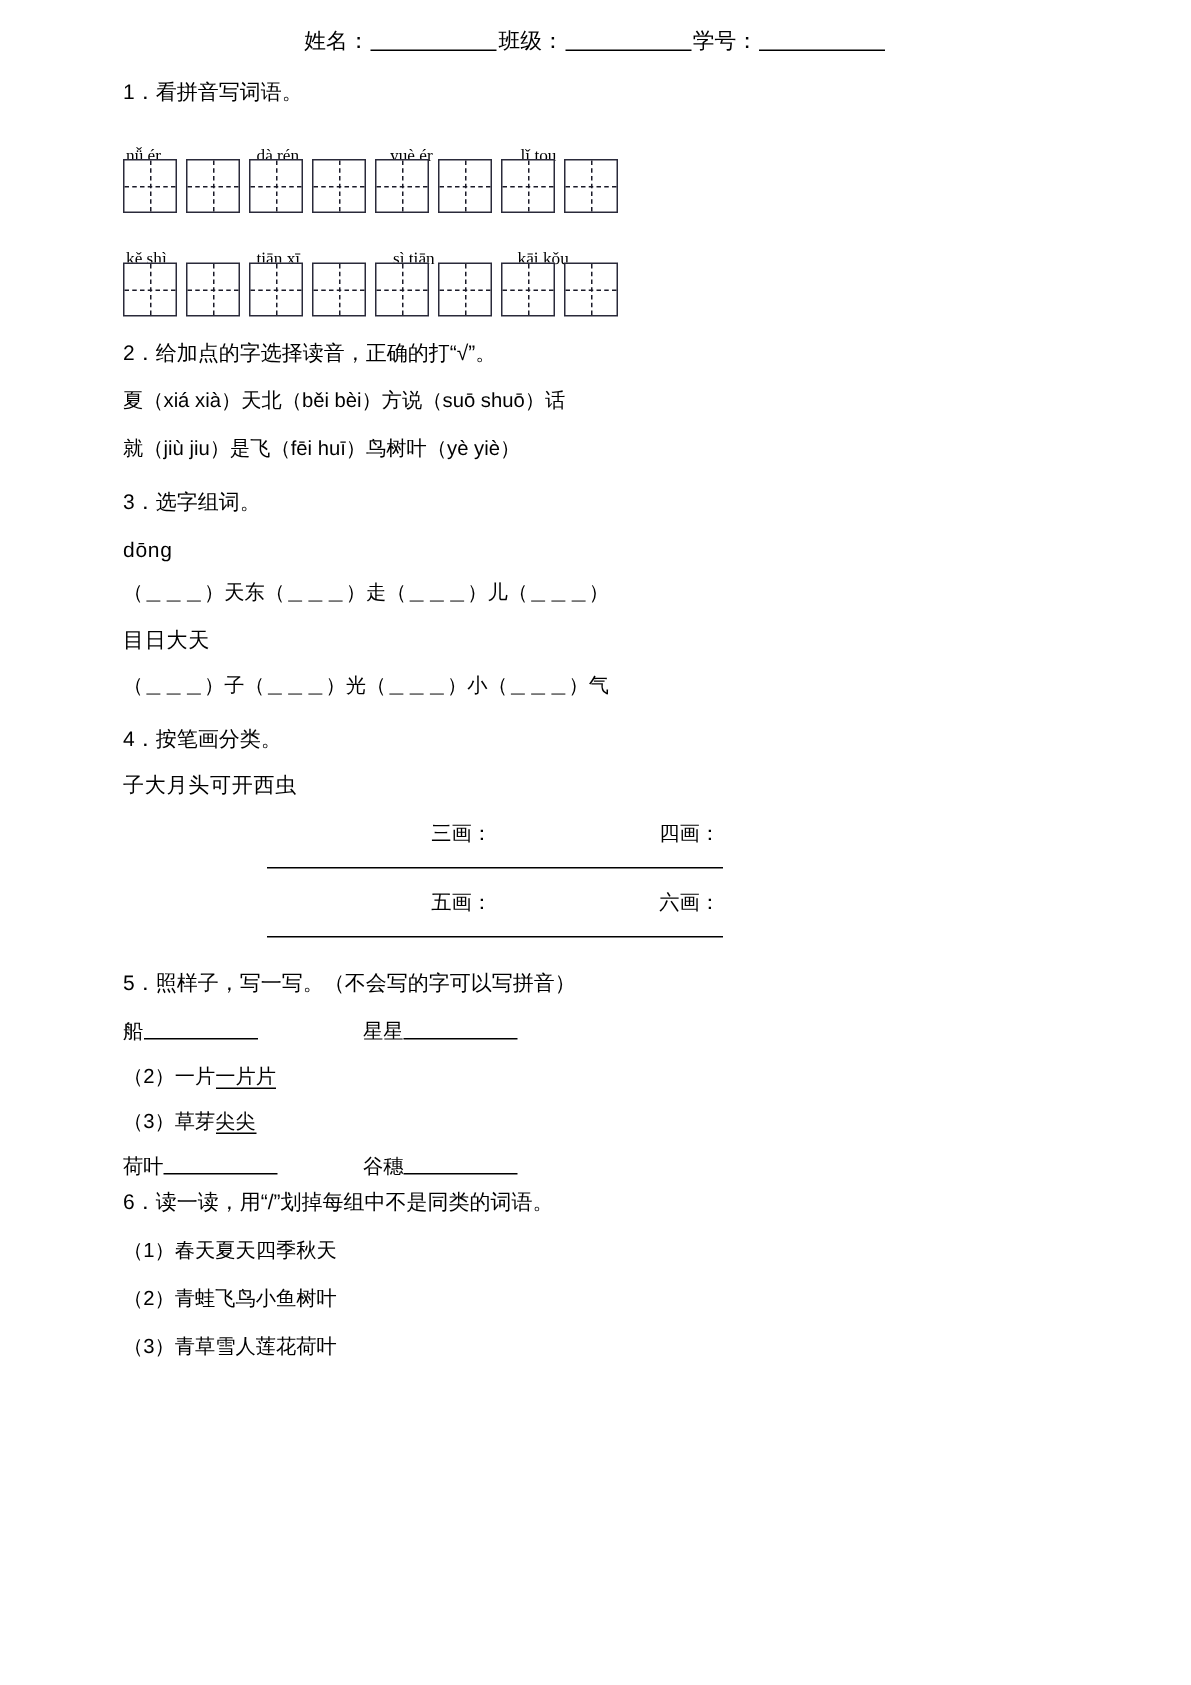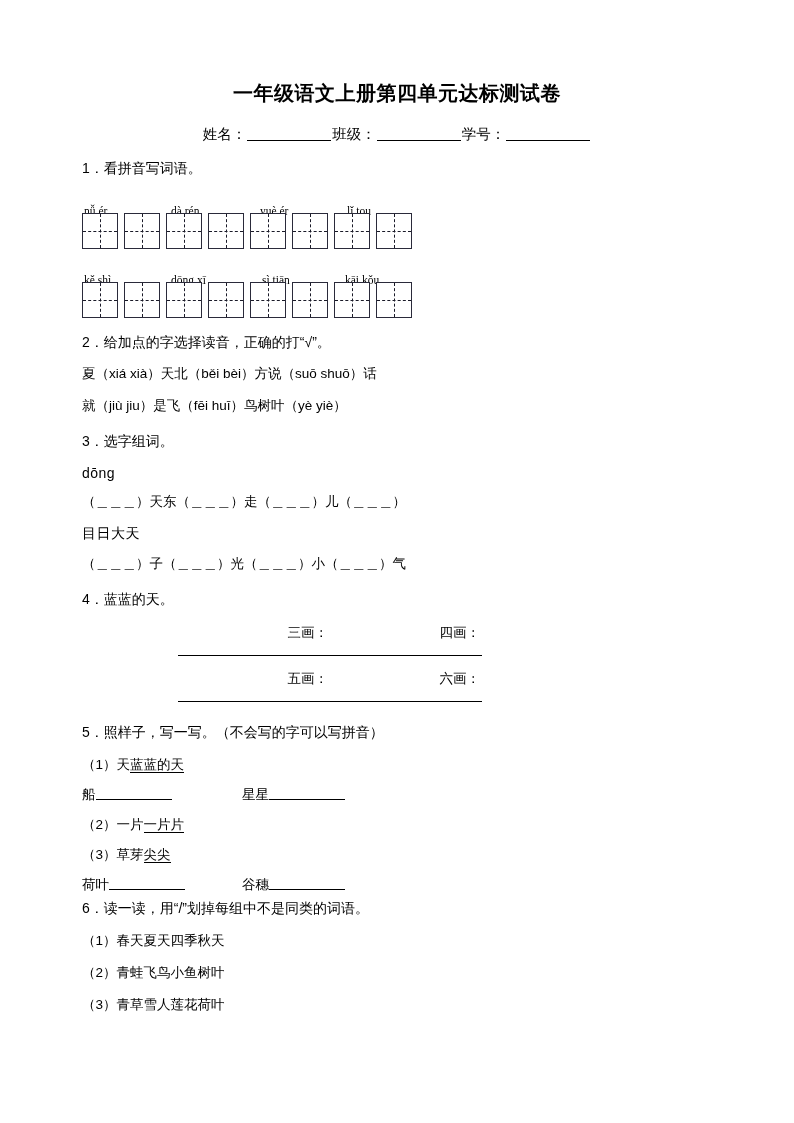--- a/index.html
+++ b/index.html
@@ -159,21 +159,20 @@
     width: 76px;
     height: 13px;
     vertical-align: -1px;
   }
 </style>
 </head>
 <body>
 
 <div class="page">
 
-  <h1 class="title">一年级语文上册第四单元达标测试卷</h1>
 
   <div class="idline">
     <span>姓名：</span><span class="blank"></span><span>班级：</span><span class="blank"></span><span>学号：</span><span class="blank"></span>
   </div>
 
   <div class="content">
 
     <div class="q">
       <span>1．</span><span>看拼音写词语。</span>
     </div>
@@ -190,21 +189,21 @@
       <div class="cell"></div>
       <div class="cell"></div>
       <div class="cell"></div>
       <div class="cell"></div>
       <div class="cell"></div>
       <div class="cell"></div>
     </div>
 
     <div class="pinyin-row">
       <span style="left:2px">kě shì</span>
-      <span style="left:89px">dōng xī</span>
+      <span style="left:89px">tiān xī</span>
       <span style="left:180px">sì tiān</span>
       <span style="left:263px">kāi kǒu</span>
     </div>
     <div class="grid-row">
       <div class="cell"></div>
       <div class="cell"></div>
       <div class="cell"></div>
       <div class="cell"></div>
       <div class="cell"></div>
       <div class="cell"></div>
@@ -220,22 +219,23 @@
 
     <div class="q">
       <span>3．</span><span>选字组词。</span>
     </div>
     <div class="charline">dōng</div>
     <div class="sub">（＿＿＿）天东（＿＿＿）走（＿＿＿）儿（＿＿＿）</div>
     <div class="charline">目日大天</div>
     <div class="sub">（＿＿＿）子（＿＿＿）光（＿＿＿）小（＿＿＿）气</div>
 
     <div class="q">
-      <span>4．</span><span>蓝蓝的天。</span>
-    </div>
+      <span>4．</span><span>按笔画分类。</span>
+    </div>
+    <div class="charline">子大月头可开西虫</div>
 
     <div class="stroke-grid">
       <div class="stroke-line">
         <div class="stroke-item">
           <span class="stroke-lab">三画：</span>
           <span class="stroke-blank"></span>
         </div>
         <div class="stroke-item">
           <span class="stroke-lab">四画：</span>
           <span class="stroke-blank"></span>
@@ -250,23 +250,20 @@
           <span class="stroke-lab">六画：</span>
           <span class="stroke-blank"></span>
         </div>
       </div>
     </div>
 
     <div class="q" style="margin-top:20px">
       <span>5．</span><span>照样子，写一写。（不会写的字可以写拼音）</span>
     </div>
 
-    <div class="model">
-      <span>（1）</span><span>天</span><u>蓝蓝的天</u>
-    </div>
     <div class="write-line">
       <div class="write-item">
         <span>船</span><span class="write-blank"></span>
       </div>
       <div class="write-item">
         <span>星星</span><span class="write-blank"></span>
       </div>
     </div>
 
     <div class="model">

